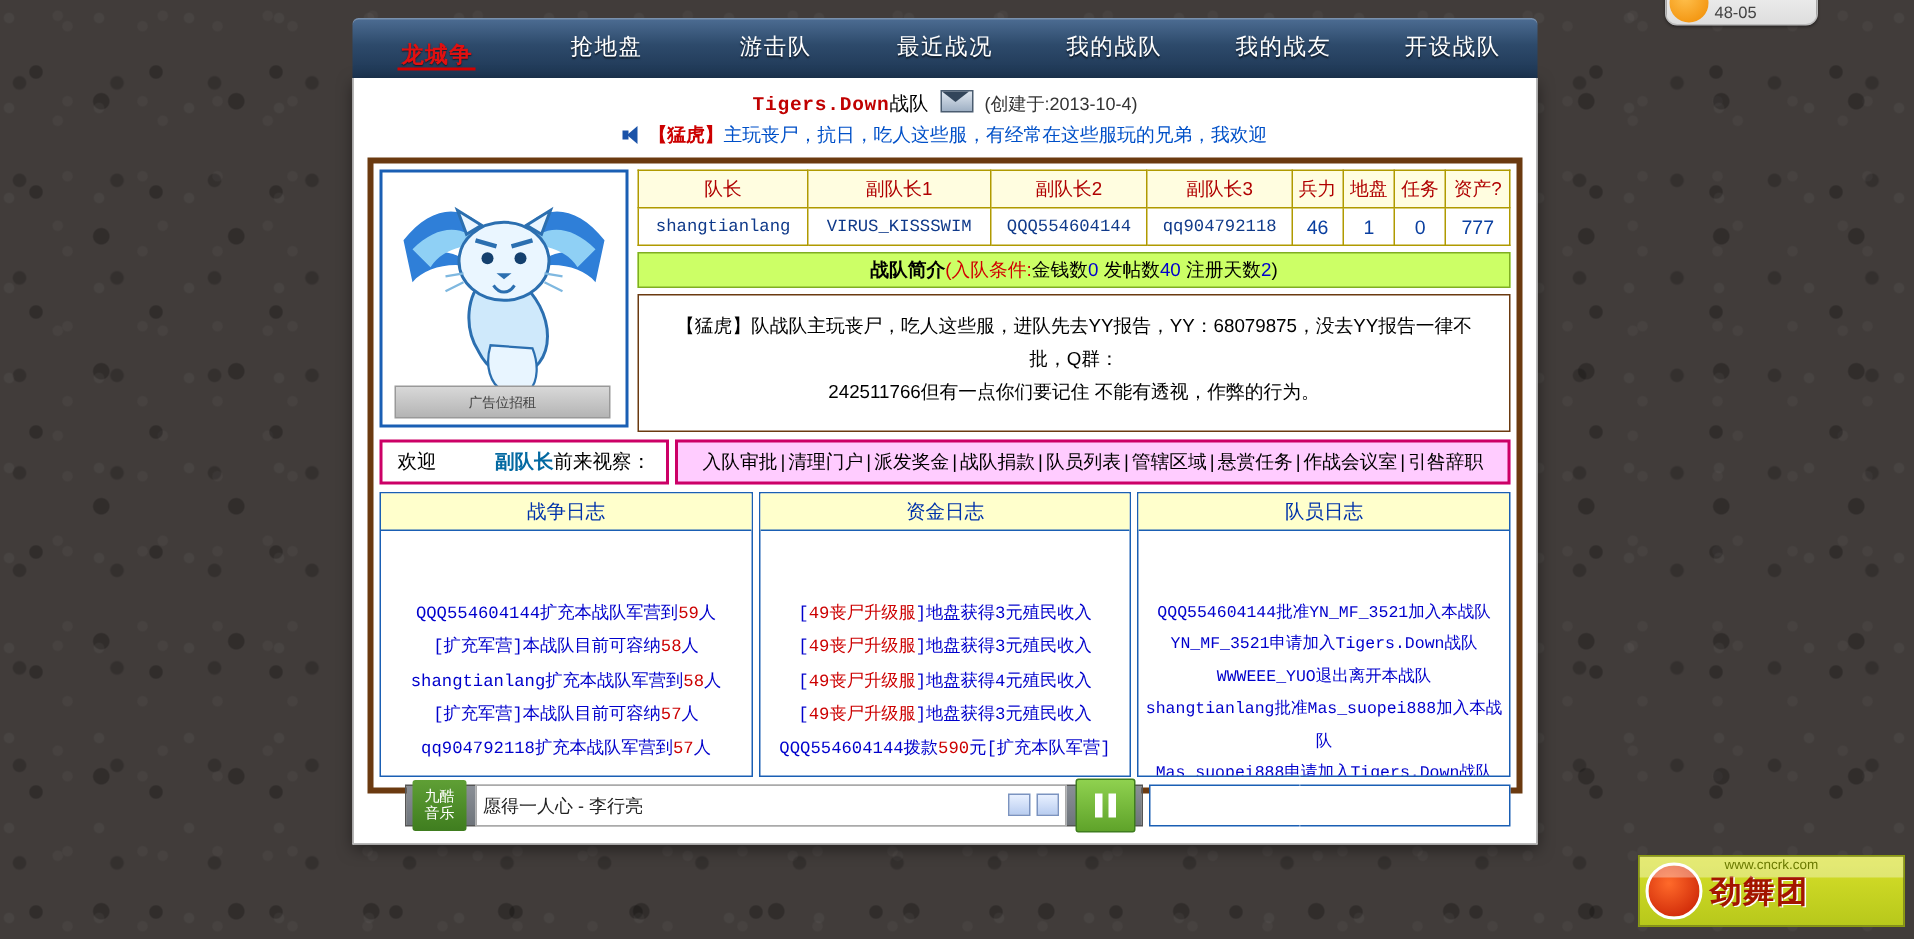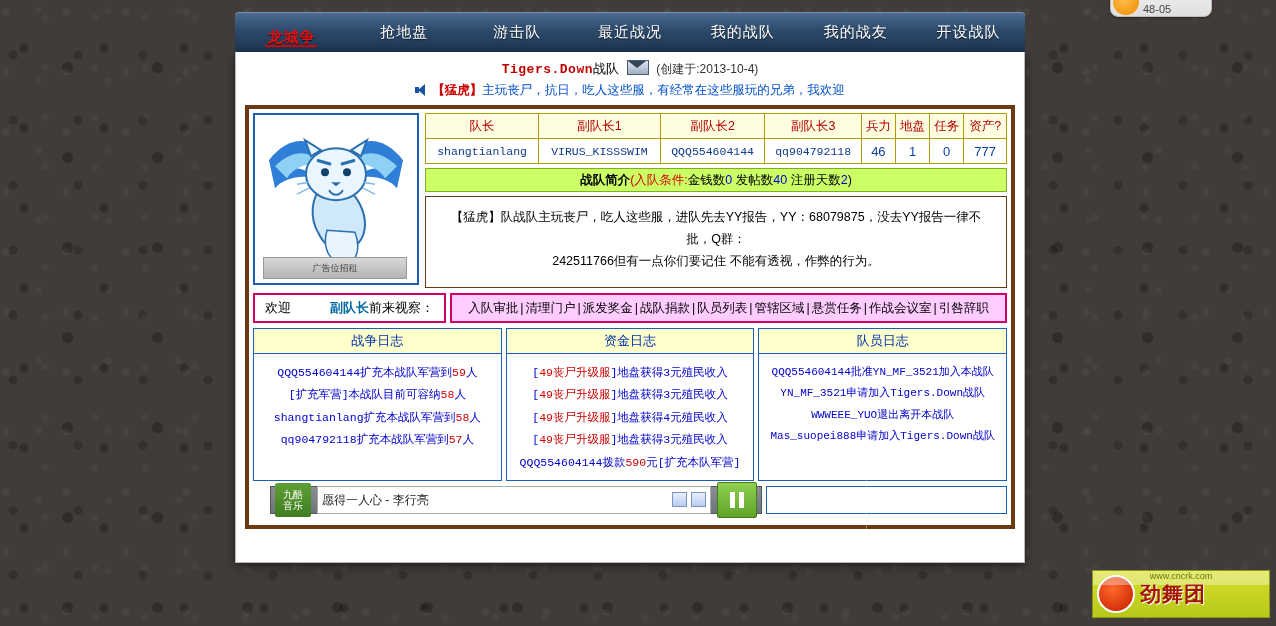--- a/index.html
+++ b/index.html
@@ -273,20 +273,21 @@
   .welcome-right .sep { color: #000; margin: 0 2px; }
 
   
   .logs-row { display: flex; margin-top: 5px; gap: 4px; }
   .log-col {
     flex: 1;
     border: 1px solid #1a5fb4;
     background: #fff;
     display: flex;
     flex-direction: column;
+    gap: 37px;
   }
   .log-col .head {
     background: #ffffcc;
     border-bottom: 1px solid #1a5fb4;
     text-align: center;
     color: #0033aa;
     font-size: 13px;
     height: 24px;
     line-height: 24px;
     font-weight: normal;
@@ -539,39 +540,41 @@
         </div>
       </div>
 
       <div class="logs-row">
         <div class="log-col">
           <div class="head">战争日志</div>
           <div class="body" id="war-log-body">
               <div class="log-line"><span class="hl-blue">QQQ554604144扩充本战队军营到</span><span class="hl-red">59</span><span class="hl-blue">人</span></div>
               <div class="log-line"><span class="hl-blue">[扩充军营]本战队目前可容纳</span><span class="hl-red">58</span><span class="hl-blue">人</span></div>
               <div class="log-line"><span class="hl-blue">shangtianlang扩充本战队军营到</span><span class="hl-red">58</span><span class="hl-blue">人</span></div>
+              <div class="log-line"><span class="hl-blue">[扩充军营]本战队目前可容纳</span><span class="hl-red">57</span><span class="hl-blue">人</span></div>
               <div class="log-line"><span class="hl-blue">qq904792118扩充本战队军营到</span><span class="hl-red">57</span><span class="hl-blue">人</span></div>
             </div>
         </div>
         <div class="log-col">
           <div class="head">资金日志</div>
           <div class="body" id="funds-log-body">
               <div class="log-line"><span class="hl-blue">[</span><span class="hl-red">49丧尸升级服</span><span class="hl-blue">]地盘获得3元殖民收入</span></div>
               <div class="log-line"><span class="hl-blue">[</span><span class="hl-red">49丧尸升级服</span><span class="hl-blue">]地盘获得3元殖民收入</span></div>
               <div class="log-line"><span class="hl-blue">[</span><span class="hl-red">49丧尸升级服</span><span class="hl-blue">]地盘获得4元殖民收入</span></div>
               <div class="log-line"><span class="hl-blue">[</span><span class="hl-red">49丧尸升级服</span><span class="hl-blue">]地盘获得3元殖民收入</span></div>
               <div class="log-line"><span class="hl-blue">QQQ554604144拨款</span><span class="hl-red">590</span><span class="hl-blue">元[扩充本队军营]</span></div>
             </div>
         </div>
         <div class="log-col members">
           <div class="head">队员日志</div>
           <div class="body" id="member-log-body">
               <div class="log-line"><span class="hl-blue">QQQ554604144批准YN_MF_3521加入本战队</span></div>
               <div class="log-line"><span class="hl-blue">YN_MF_3521申请加入Tigers.Down战队</span></div>
               <div class="log-line"><span class="hl-blue">WWWEEE_YUO退出离开本战队</span></div>
+              <div class="log-line"><span class="hl-blue">shangtianlang批准Mas_suopei888加入本战队</span></div>
               <div class="log-line"><span class="hl-blue">Mas_suopei888申请加入Tigers.Down战队</span></div>
             </div>
         </div>
       </div>
 
       <div class="player-row">
         <div class="player">
           <div class="logo">
             <span>九酷</span>
             <span>音乐</span>

